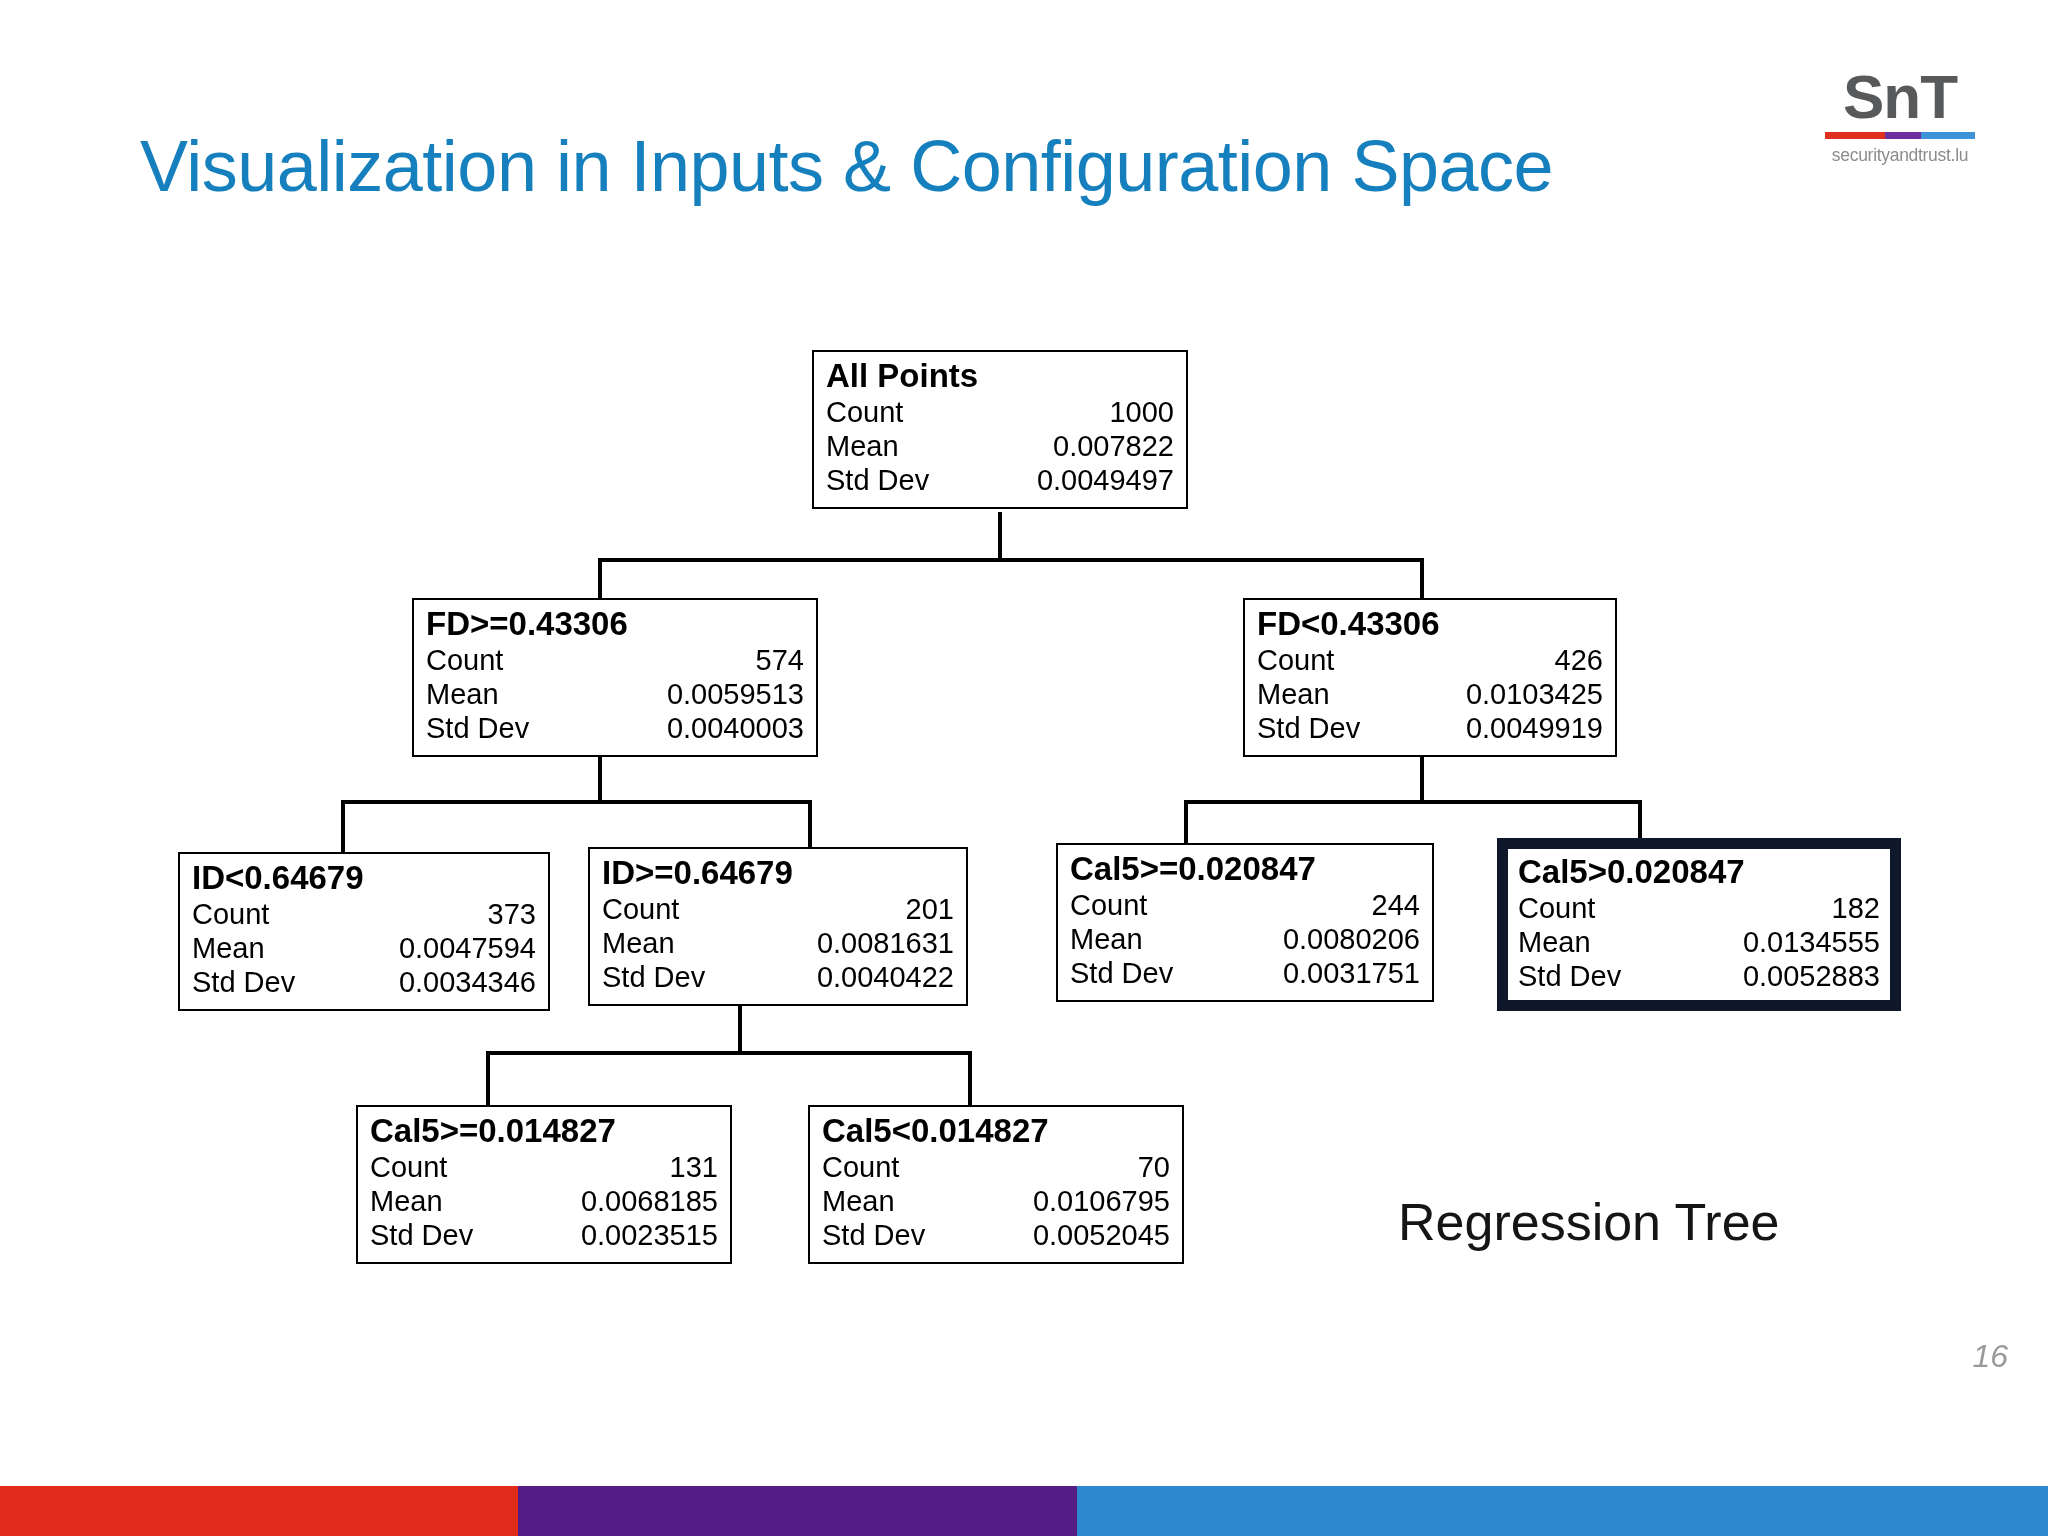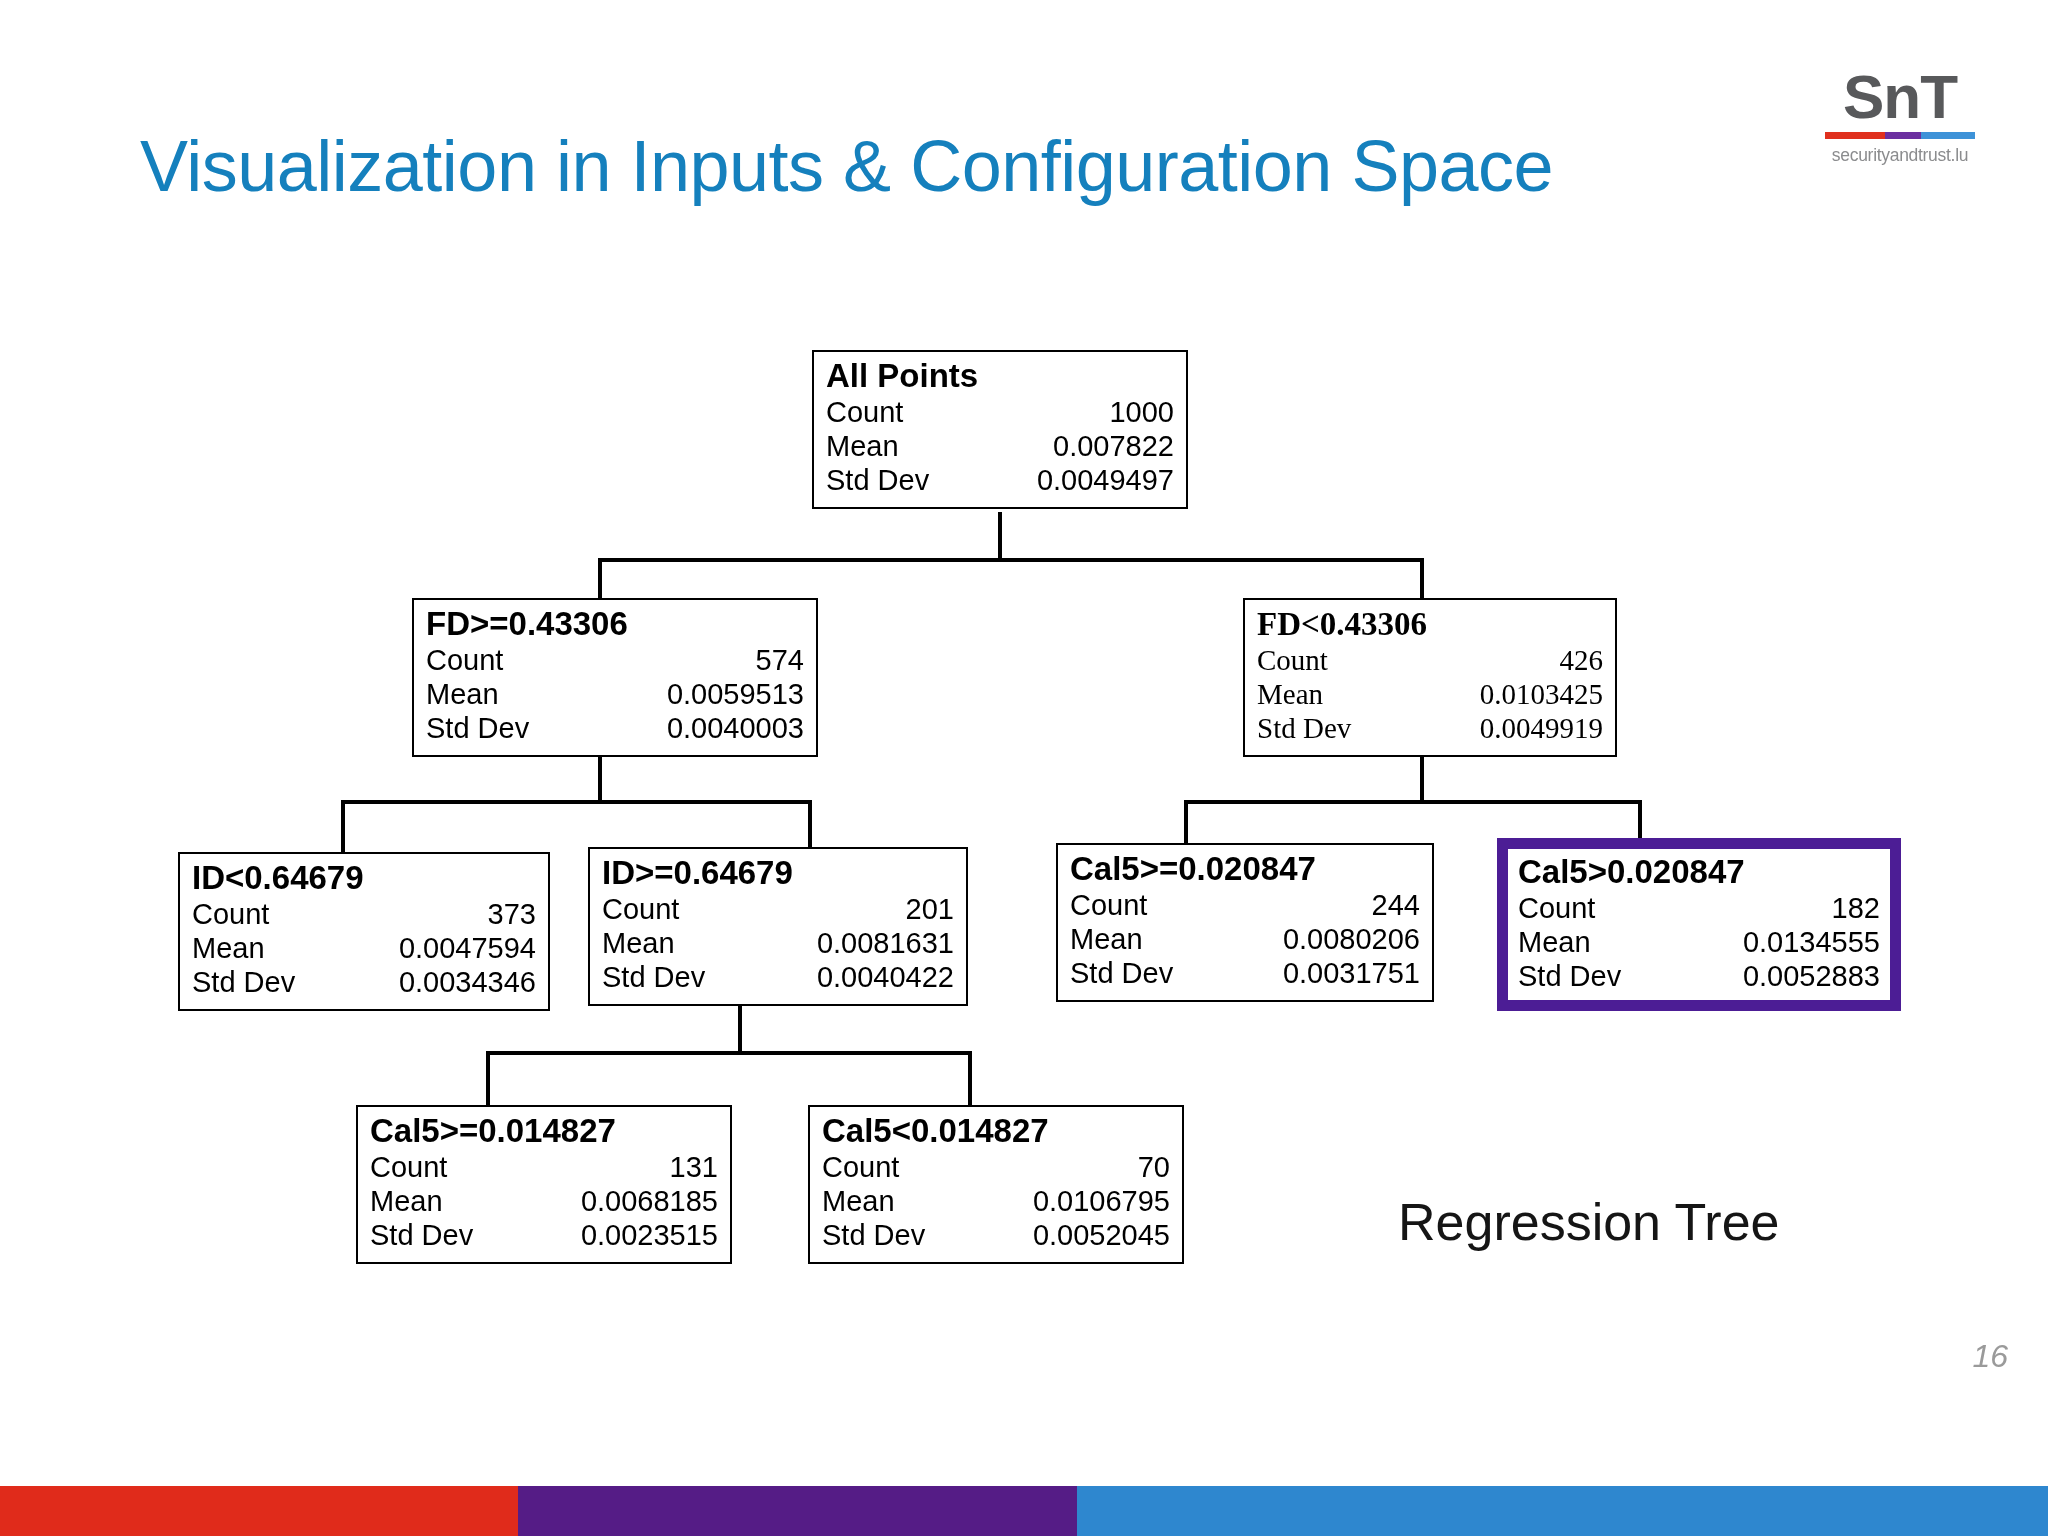--- a/index.html
+++ b/index.html
@@ -79,21 +79,21 @@
   }
 
   .node {
     position: absolute;
     box-sizing: border-box;
     background: #ffffff;
     border: 2.5px solid #000000;
     padding: 5px 12px 9px 12px;
   }
   .node.highlight {
-    border: 11px solid #4c1d95;
+    border: 11px solid #0f172a;
     padding: 4px 10px 6px 10px;
   }
   .node-title {
     font-size: 33px;
     font-weight: bold;
     color: #000000;
     line-height: 1.16;
     white-space: nowrap;
     margin-bottom: 1px;
   }
@@ -201,21 +201,21 @@
     <div class="stat-row">
       <span class="stat-label">Mean</span>
       <span class="stat-value">0.0059513</span>
     </div>
     <div class="stat-row">
       <span class="stat-label">Std Dev</span>
       <span class="stat-value">0.0040003</span>
     </div>
   </div>
 
-  <div class="node" style="left:1243px; top:598px; width:374px;font-family:Liberation Serif, serif;">
+  <div class="node" style="left:1243px; top:598px; width:374px;">
     <div class="node-title">FD&lt;0.43306</div>
     <div class="stat-row">
       <span class="stat-label">Count</span>
       <span class="stat-value">426</span>
     </div>
     <div class="stat-row">
       <span class="stat-label">Mean</span>
       <span class="stat-value">0.0103425</span>
     </div>
     <div class="stat-row">

